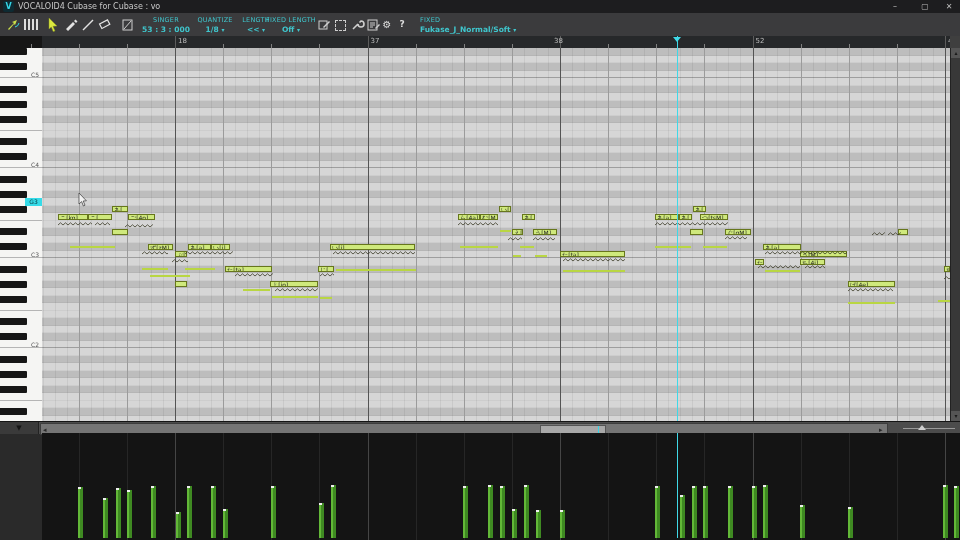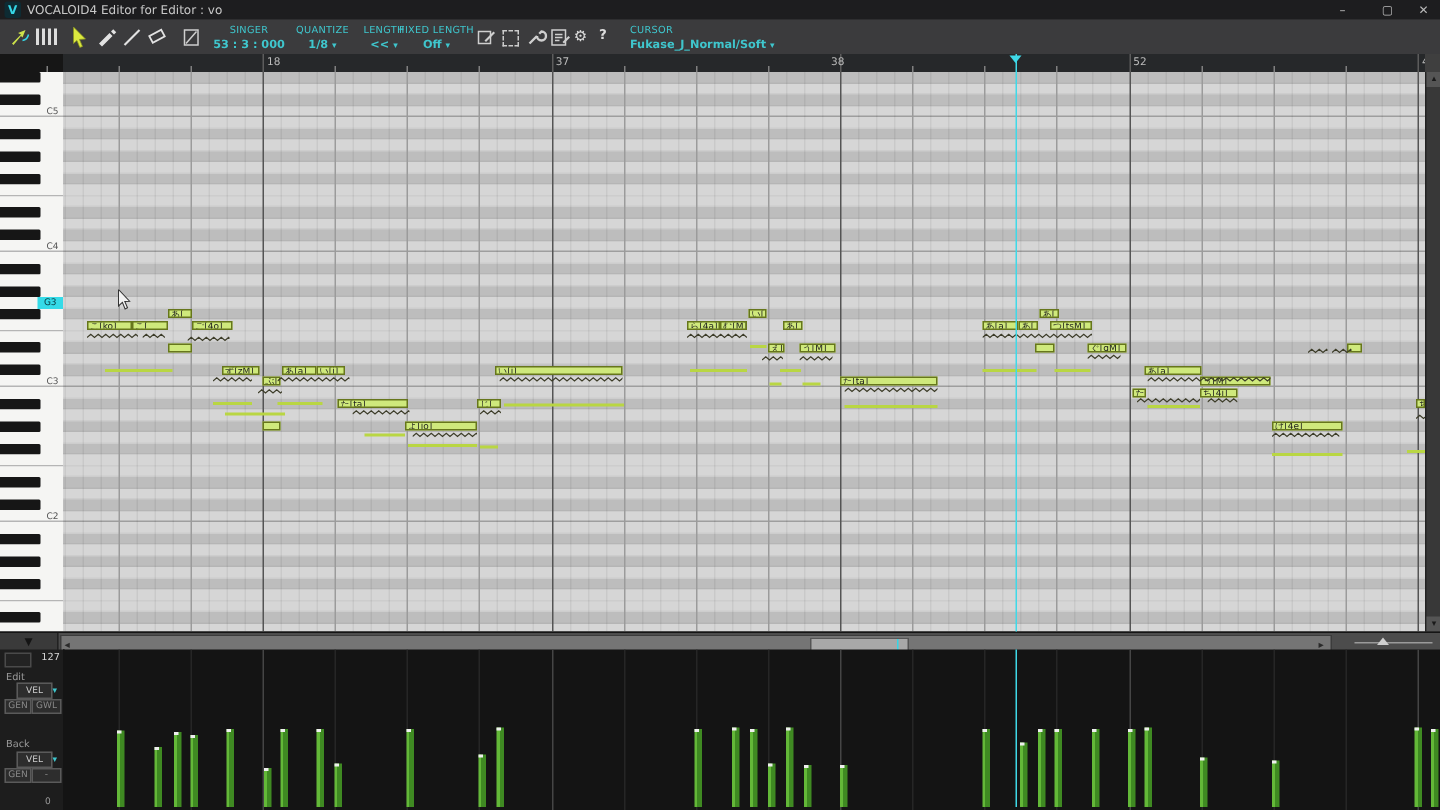--- a/index.html
+++ b/index.html
@@ -73,21 +73,21 @@
   .vs-btn{left:0;width:10px;height:10px;background:#555;color:#1a1a1a;font-size:6px;text-align:center;line-height:10px;}
   #corner-tr{left:950px;top:36px;width:10px;height:12px;background:#3f3f3f;}
 </style>
 </head>
 <body>
 
 <div id="stage">
 
   <div id="titlebar" class="abs">
     <div id="logo" class="abs">V</div>
-    <div id="title-text" class="abs">VOCALOID4 Editor for Editor : vo</div>
+    <div id="title-text" class="abs">VOCALOID4 Cubase for Cubase : vo</div>
     <div class="winbtn abs" style="left:884px;">–</div>
     <div class="winbtn abs" style="left:914px;">▢</div>
     <div class="winbtn abs" style="left:938px;">✕</div>
   </div>
 
   <div id="toolbar" class="abs">
     <div class="tbicon abs" style="left:6px;">
       <svg width="15" height="15">
           <path d="M2 12 L8 6 L6 5 L11 3 L9 8 L8 7 L3 13 Z" fill="#cde24a"></path>
           <path d="M9 10 a5 5 0 0 0 4 -4" stroke="#35d6e6" fill="none" stroke-width="1"></path>
@@ -154,21 +154,21 @@
       <svg width="15" height="15">
           <rect x="2" y="3" width="9" height="10" fill="none" stroke="#cfcfcf"></rect>
           <path d="M4 6 h5 M4 8 h5 M4 10 h3" stroke="#cfcfcf"></path>
           <path d="M9 11 L13 7 L14 8 L10 12 Z" fill="#cfcfcf"></path>
         </svg>
     </div>
     <div class="glyphicon abs" style="left:380px;">⚙</div>
     <div class="glyphicon abs" style="left:395px;font-weight:bold;font-size:9px;">?</div>
 
     <div class="abs" style="left:420px;top:3px;text-align:left;">
-      <div class="tb-label">CURSOR</div>
+      <div class="tb-label">FIXED</div>
       <div class="tb-value"><span>Fukase_J_Normal/Soft</span> <span class="dd">▾</span></div>
     </div>
   </div>
 
   <div id="corner-left" class="abs"></div>
   <div id="ruler" class="abs">
       <div class="beat-tick" style="position:absolute;left:-11.375px;"></div>
       <div class="beat-tick" style="position:absolute;left:36.75px;"></div>
       <div class="beat-tick" style="position:absolute;left:84.875px;"></div>
       <div class="measure-line" style="position:absolute;left:133px;"></div>
@@ -622,35 +622,20 @@
       <div class="scroll-arrow abs" style="left:2px;">◂</div>
       <div class="scroll-arrow abs" style="left:838px;">▸</div>
       <div id="hscroll-thumb" class="abs" style="left: 499px; width: 64px;">
         <div id="thumb-tick" class="abs" style="left: 57px;"></div>
       </div>
     </div>
     <div id="zoomctl-line" class="abs"></div>
     <div id="zoomctl-thumb" class="abs"></div>
   </div>
 
-  <div id="ctrl-panel" class="abs">
-    <div class="pnl-box abs" style="left:3px;top:2px;width:16px;height:8px;"></div>
-    <div class="pnl-label abs" style="right:2px;top:1px;color:#d8d8d8;">127</div>
-    <div class="pnl-label abs" style="left:4px;top:14px;">Edit</div>
-    <div class="pnl-btn abs" style="left:11px;top:22px;width:22px;height:9px;line-height:9px;">VEL</div>
-    <div class="dd abs" style="left:35px;top:24px;">▾</div>
-    <div class="pnl-btn abs" style="left:3px;top:33px;width:16px;height:8px;line-height:8px;color:#8a8a8a;">GEN</div>
-    <div class="pnl-btn abs" style="left:21px;top:33px;width:18px;height:8px;line-height:8px;color:#8a8a8a;">GWL</div>
-    <div class="pnl-label abs" style="left:4px;top:59px;">Back</div>
-    <div class="pnl-btn abs" style="left:11px;top:68px;width:22px;height:9px;line-height:9px;">VEL</div>
-    <div class="dd abs" style="left:35px;top:70px;">▾</div>
-    <div class="pnl-btn abs" style="left:3px;top:79px;width:16px;height:8px;line-height:8px;color:#8a8a8a;">GEN</div>
-    <div class="pnl-btn abs" style="left:21px;top:79px;width:18px;height:8px;line-height:8px;color:#8a8a8a;">-</div>
-    <div class="pnl-label abs" style="left:30px;top:98px;font-size:6px;">0</div>
-  </div>
   <div id="vel-area" class="abs">
       <div class="vel-vline" style="position:absolute;left:36.75px;background:#262626;"></div>
       <div class="vel-vline" style="position:absolute;left:84.875px;background:#262626;"></div>
       <div class="vel-vline" style="position:absolute;left:133px;background:#454545;"></div>
       <div class="vel-vline" style="position:absolute;left:181.125px;background:#262626;"></div>
       <div class="vel-vline" style="position:absolute;left:229.25px;background:#262626;"></div>
       <div class="vel-vline" style="position:absolute;left:277.375px;background:#262626;"></div>
       <div class="vel-vline" style="position:absolute;left:325.5px;background:#454545;"></div>
       <div class="vel-vline" style="position:absolute;left:373.625px;background:#262626;"></div>
       <div class="vel-vline" style="position:absolute;left:421.75px;background:#262626;"></div>

